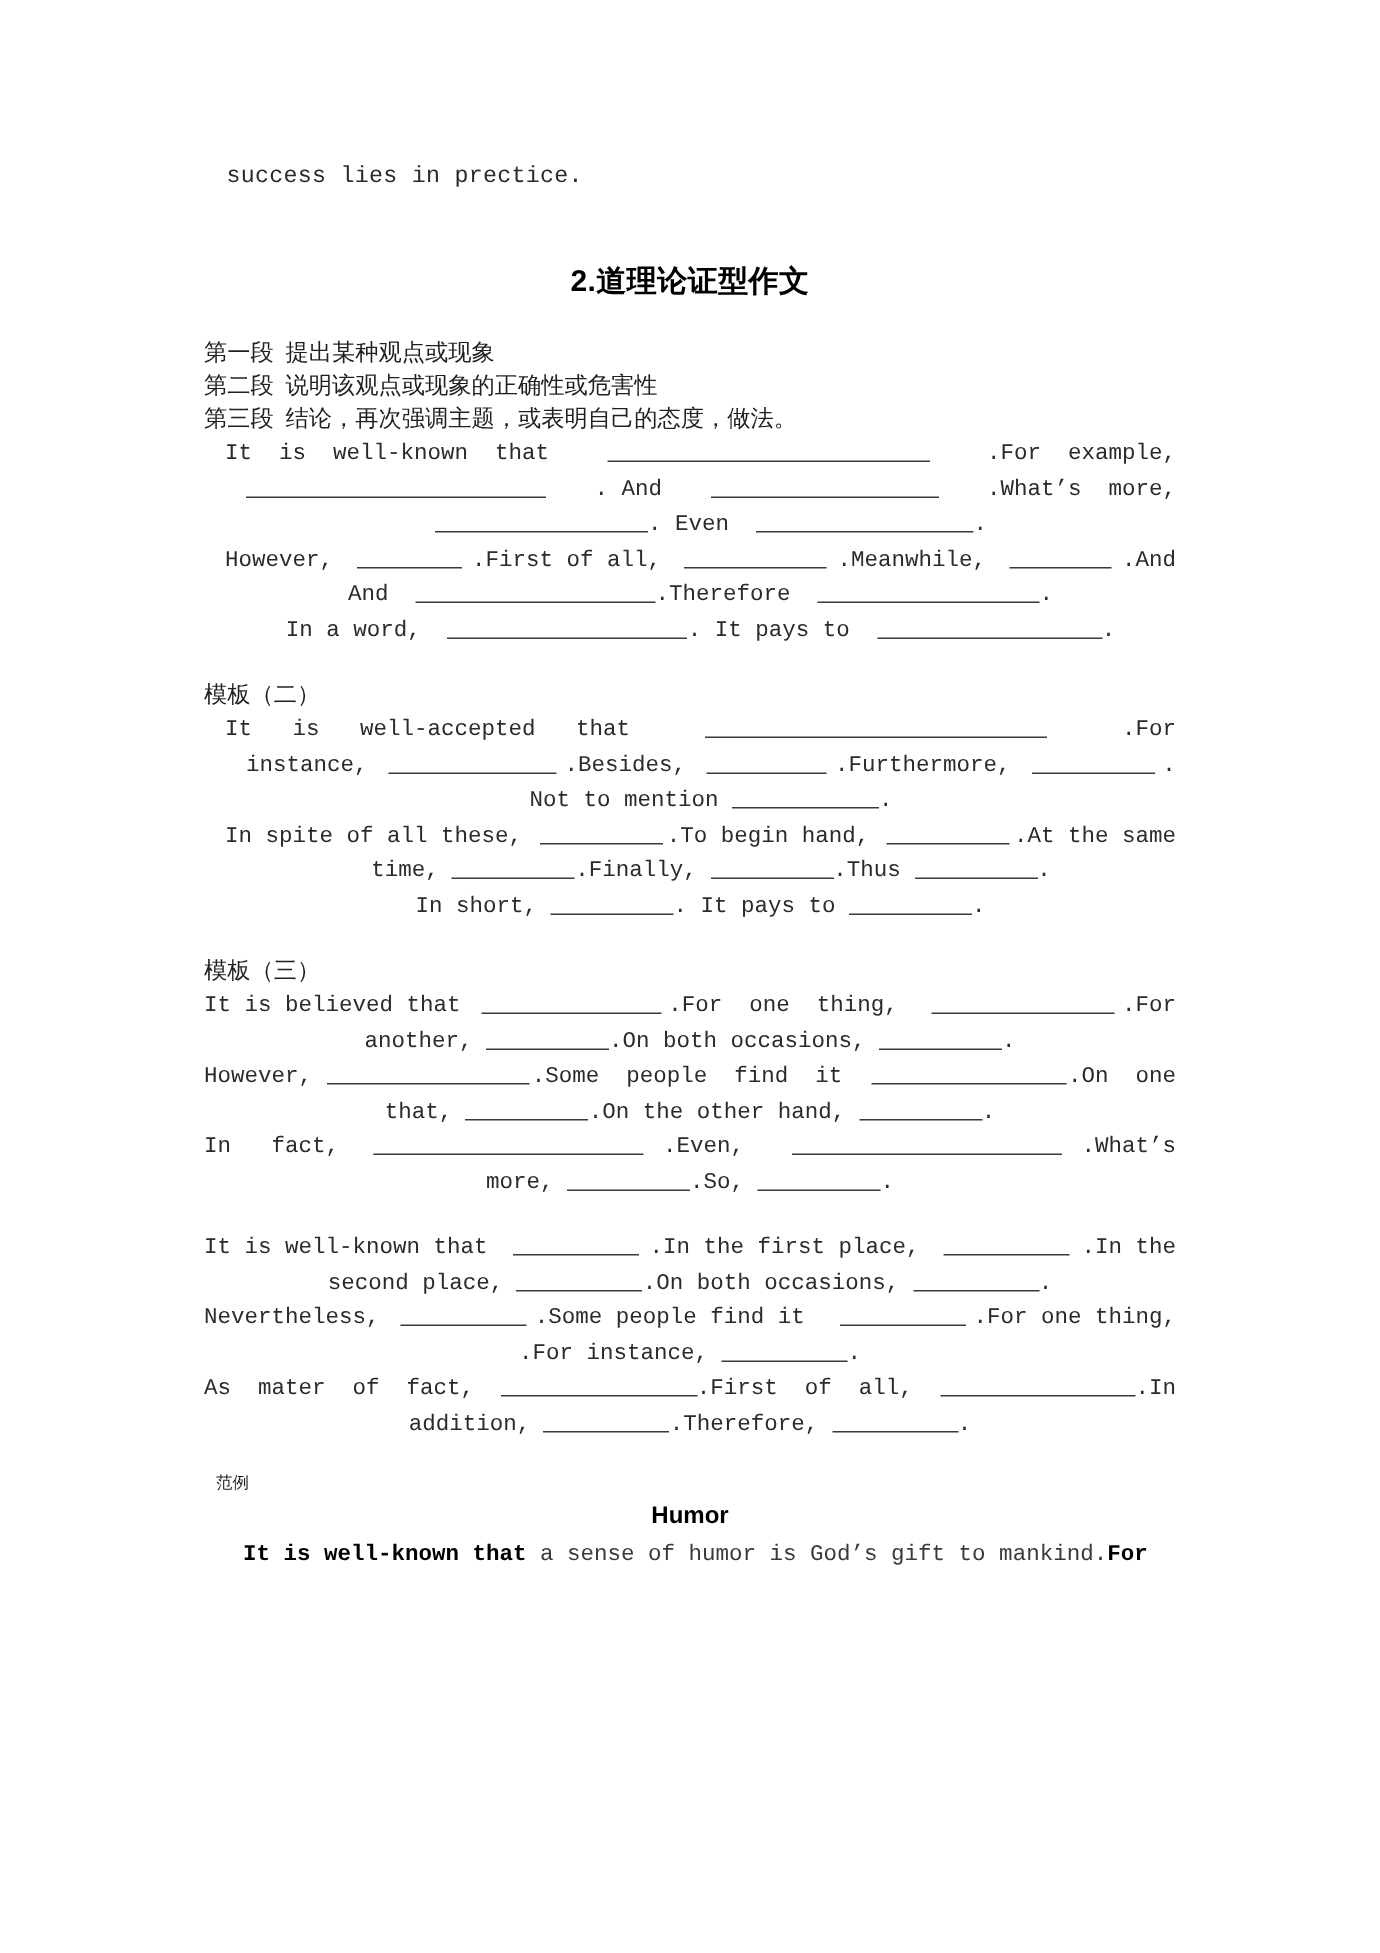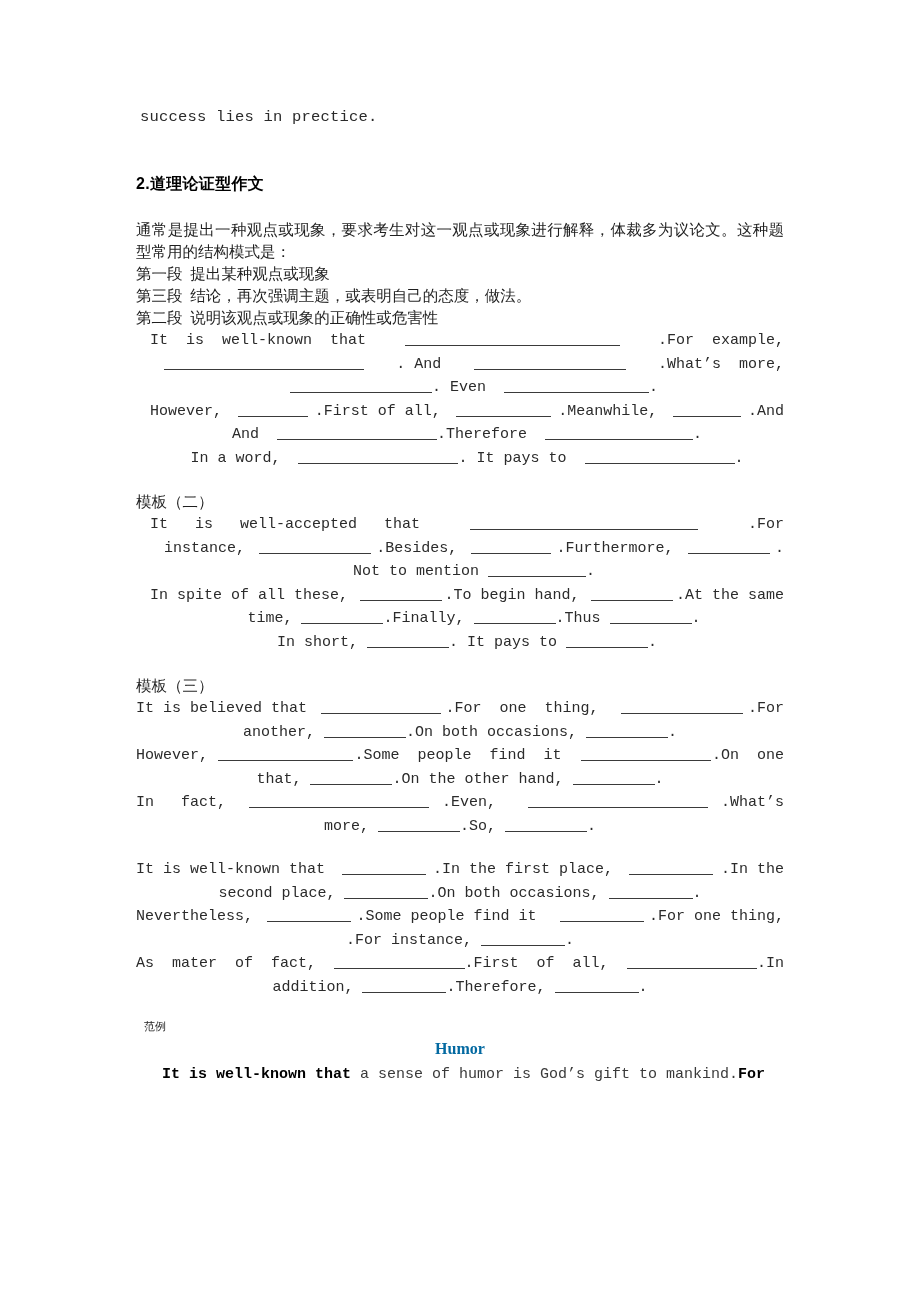--- a/index.html
+++ b/index.html
@@ -40,27 +40,28 @@
     font-family: "Liberation Serif", "DejaVu Serif", serif;
     font-size: 15.5px;
     color: #1f1f1f;
   }
 
   .line-success {
     font-family: "Liberation Mono", "DejaVu Sans Mono", monospace;
     font-size: 15.5px;
     color: #2a2a2a;
     white-space: pre;
-    margin: 0 0 48px 4px;
+    margin: 0 0 48px 15px;
   }
 
   .section-title {
+    text-align: center;
     font-family: "Liberation Sans", "DejaVu Sans", sans-serif;
     font-weight: bold;
-    font-size: 16px;
+    font-size: 20px;
     color: #000;
     margin: 0 0 24px 0;
     letter-spacing: .3px;
   }
 
   .intro {
     font-size: 15.5px;
     line-height: 22px;
     margin: 0 0 0 0;
     text-align: justify;
@@ -109,24 +110,24 @@
     top: 2px;
   }
 
   .example-label {
     font-size: 11px;
     margin: 0 0 6px 0;
     padding-left: 8px;
   }
   .example-title {
     text-align: center;
-    font-family: Liberation Serif, serif;
+    font-family: Liberation Sans, sans-serif;
     font-weight: bold;
     font-size: 16px;
-    color: #0369a1;
+    color: #000000;
     margin: 0 0 8px 0;
   }
   .example-body {
     font-family: "Liberation Mono", "DejaVu Sans Mono", monospace;
     font-size: 15px;
     color: #3a3a3a;
     padding-left: 26px;
     white-space: pre;
   }
   .example-body b {
@@ -137,26 +138,25 @@
 </head>
 <body>
 
 <div class="page">
   <div class="content">
 
     <div class="line-success mono">success lies in prectice.</div>
 
     <div class="section-title">2.道理论证型作文</div>
 
-    <div class="intro cjk">通常是提出一种观点或现象，要求考生对这一观点或现象进行解释，体裁多为议论文。这种题型常用的结构模式是：</div>
 
     <div>
       <div class="para-line cjk">第一段  提出某种观点或现象</div>
+      <div class="para-line cjk">第二段  说明该观点或现象的正确性或危害性</div>
       <div class="para-line cjk">第三段  结论，再次强调主题，或表明自己的态度，做法。</div>
-      <div class="para-line cjk">第二段  说明该观点或现象的正确性或危害性</div>
     </div>
 
     <div id="templates-host">
         <div class="tpl">
           <div class="row just ind1"><span>It  is  well-known  that</span><span class="blank" style="width: 215px;"></span><span>.For  example,</span></div>
           <div class="row just ind2"><span class="blank" style="width: 200px;"></span><span>. And</span><span class="blank" style="width: 152px;"></span><span>.What’s  more,</span></div>
           <div class="row ind2"><span class="blank" style="width: 142px;"></span><span>. Even  </span><span class="blank" style="width: 145px;"></span><span>.</span></div>
           <div class="row just ind1"><span>However, </span><span class="blank" style="width: 70px;"></span><span>.First of all, </span><span class="blank" style="width: 95px;"></span><span>.Meanwhile, </span><span class="blank" style="width: 68px;"></span><span>.And</span></div>
           <div class="row ind1"><span>And  </span><span class="blank" style="width: 160px;"></span><span>.Therefore  </span><span class="blank" style="width: 148px;"></span><span>.</span></div>
           <div class="row ind1"><span>In a word,  </span><span class="blank" style="width: 160px;"></span><span>. It pays to  </span><span class="blank" style="width: 150px;"></span><span>.</span></div>

